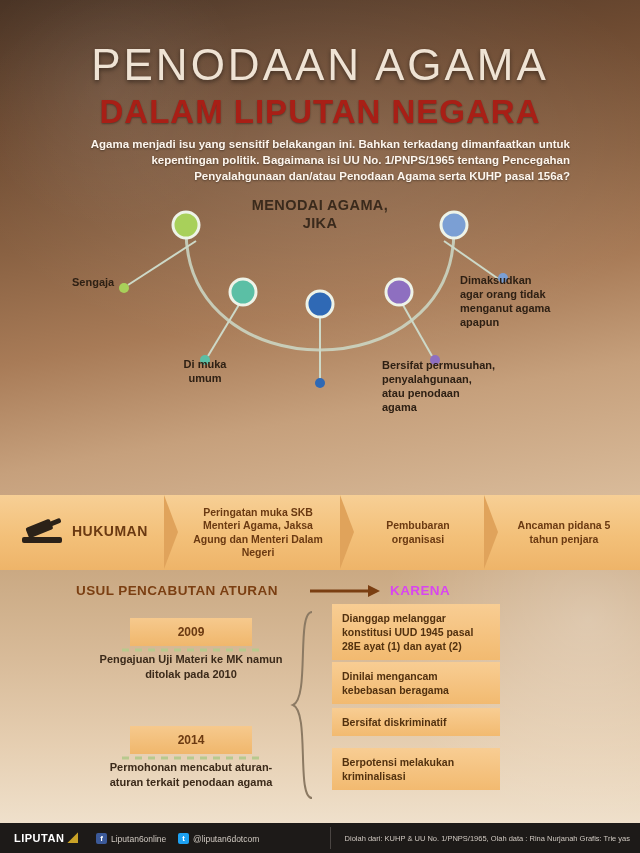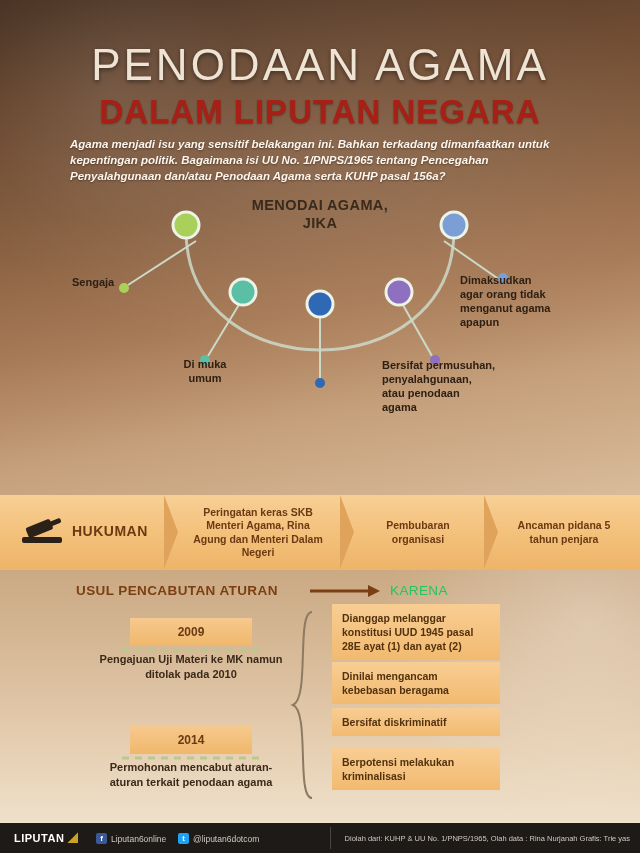--- a/index.html
+++ b/index.html
@@ -27,24 +27,23 @@
     position: absolute; top: 40px; left: 0; width: 640px; text-align: center;
     font-size: 44px; letter-spacing: 3px; color: #efe3d4; font-weight: 400;
     text-shadow: 0 2px 4px rgba(0,0,0,.45);
   }
   .title2 {
     position: absolute; top: 93px; left: 0; width: 640px; text-align: center;
     font-size: 33px; letter-spacing: 1px; font-weight: bold; color: #a81f16;
     text-shadow: 0 1px 2px rgba(0,0,0,.35);
   }
   .lede {
-    position: absolute; top: 136px; left: 70px; width: 500px; text-align: left;
+    position: absolute; top: 136px; left: 70px; width: 500px; text-align: right;
     font-size: 11.5px; line-height: 16px; color: #fdf6ee; font-weight: bold;
     text-shadow: 0 1px 2px rgba(0,0,0,.4);
-    font-style: italic;
   }
   .fan-title {
     position: absolute; top: 196px; left: 0; width: 640px; text-align: center;
     font-size: 14.5px; font-weight: bold; color: #3a2a1c; line-height: 18px;
     letter-spacing: .4px;
   }
   .fan-svg { position: absolute; left: 0; top: 180px; }
 
   .node-label {
     position: absolute; font-size: 11px; font-weight: bold; color: #2e2014; line-height: 14px;
@@ -84,22 +83,22 @@
   }
   .lower:after{
     content:""; position:absolute; right:0; top:0; width:260px; height:253px;
     background: radial-gradient(ellipse at 80% 20%, rgba(255,255,255,.28), rgba(255,255,255,0) 70%);
   }
   .usul-head {
     position: absolute; left: 76px; top: 583px; font-size: 13.5px; font-weight: bold;
     color: #7b3f12; letter-spacing: .4px;
   }
   .karena-head {
-    position: absolute; left: 390px; top: 583px; font-size: 13.5px; font-weight: normal;
-    color: #22c55e; letter-spacing: .4px;
+    position: absolute; left: 390px; top: 583px; font-size: 13.5px; font-weight: bold;
+    color: #d946ef; letter-spacing: .4px;
   }
   .arrow-svg { position: absolute; left: 310px; top: 583px; }
 
   .year-pill {
     position: absolute; left: 130px; width: 122px; height: 28px;
     background: linear-gradient(180deg, #f6c98d, #f0b76c);
     display: flex; align-items: center; justify-content: center;
     font-size: 12px; font-weight: bold; color: #6b3a12;
   }
   .year-pill.y2009 { top: 618px; }
@@ -216,21 +215,21 @@
       </g>
     </svg>
   </div>
   <div class="band-head">HUKUMAN</div>
 
   <div class="chev-sep" style="left:164px"></div>
   <div class="chev-sep" style="left:340px"></div>
   <div class="chev-sep" style="left:484px"></div>
 
   <div class="chev" style="left:178px; width:160px;">
-    <span class="txt">Peringatan keras SKB Menteri Agama, Rina Agung dan Menteri Dalam Negeri</span>
+    <span class="txt">Peringatan muka SKB Menteri Agama, Jaksa Agung dan Menteri Dalam Negeri</span>
   </div>
   <div class="chev" style="left:354px; width:128px;">
     <span class="txt">Pembubaran organisasi</span>
   </div>
   <div class="chev" style="left:498px; width:132px;">
     <span class="txt">Ancaman pidana 5 tahun penjara</span>
   </div>
 
   <div class="lower"></div>
 

